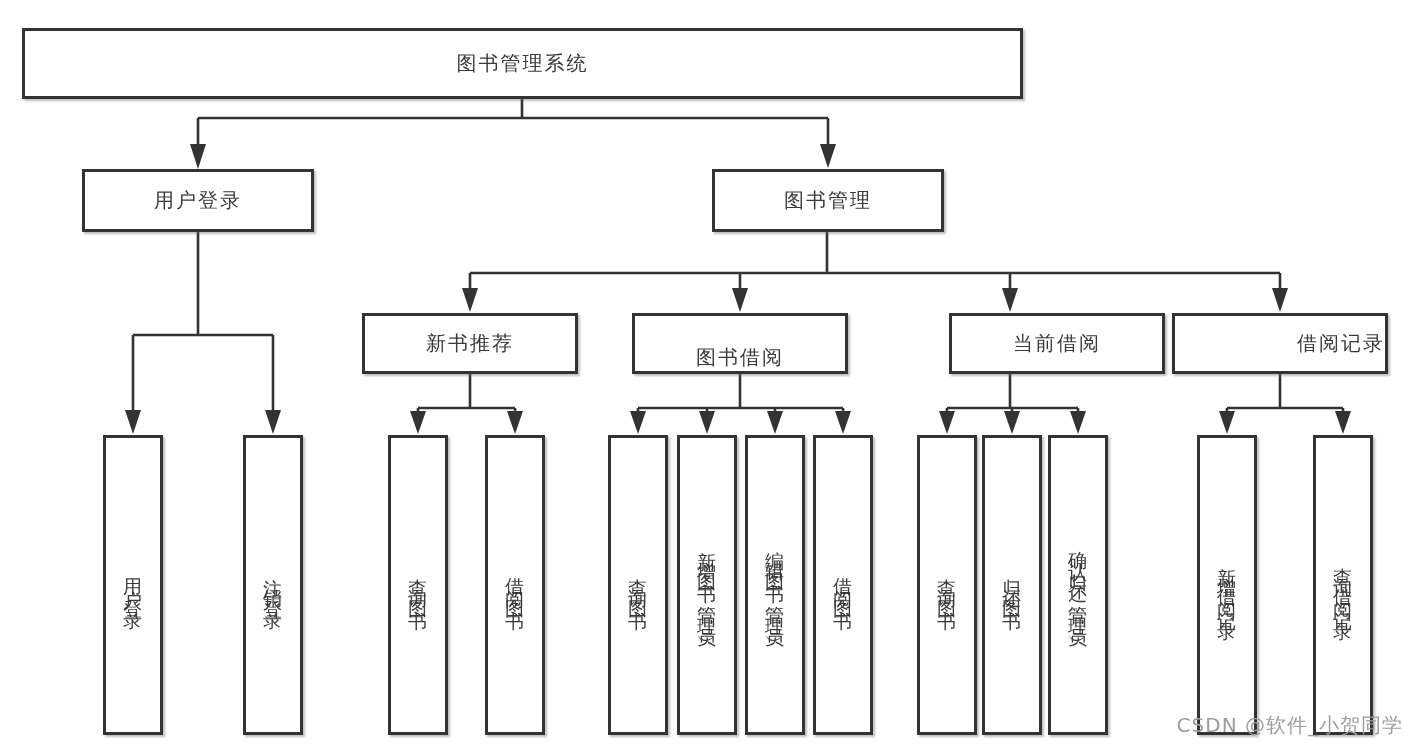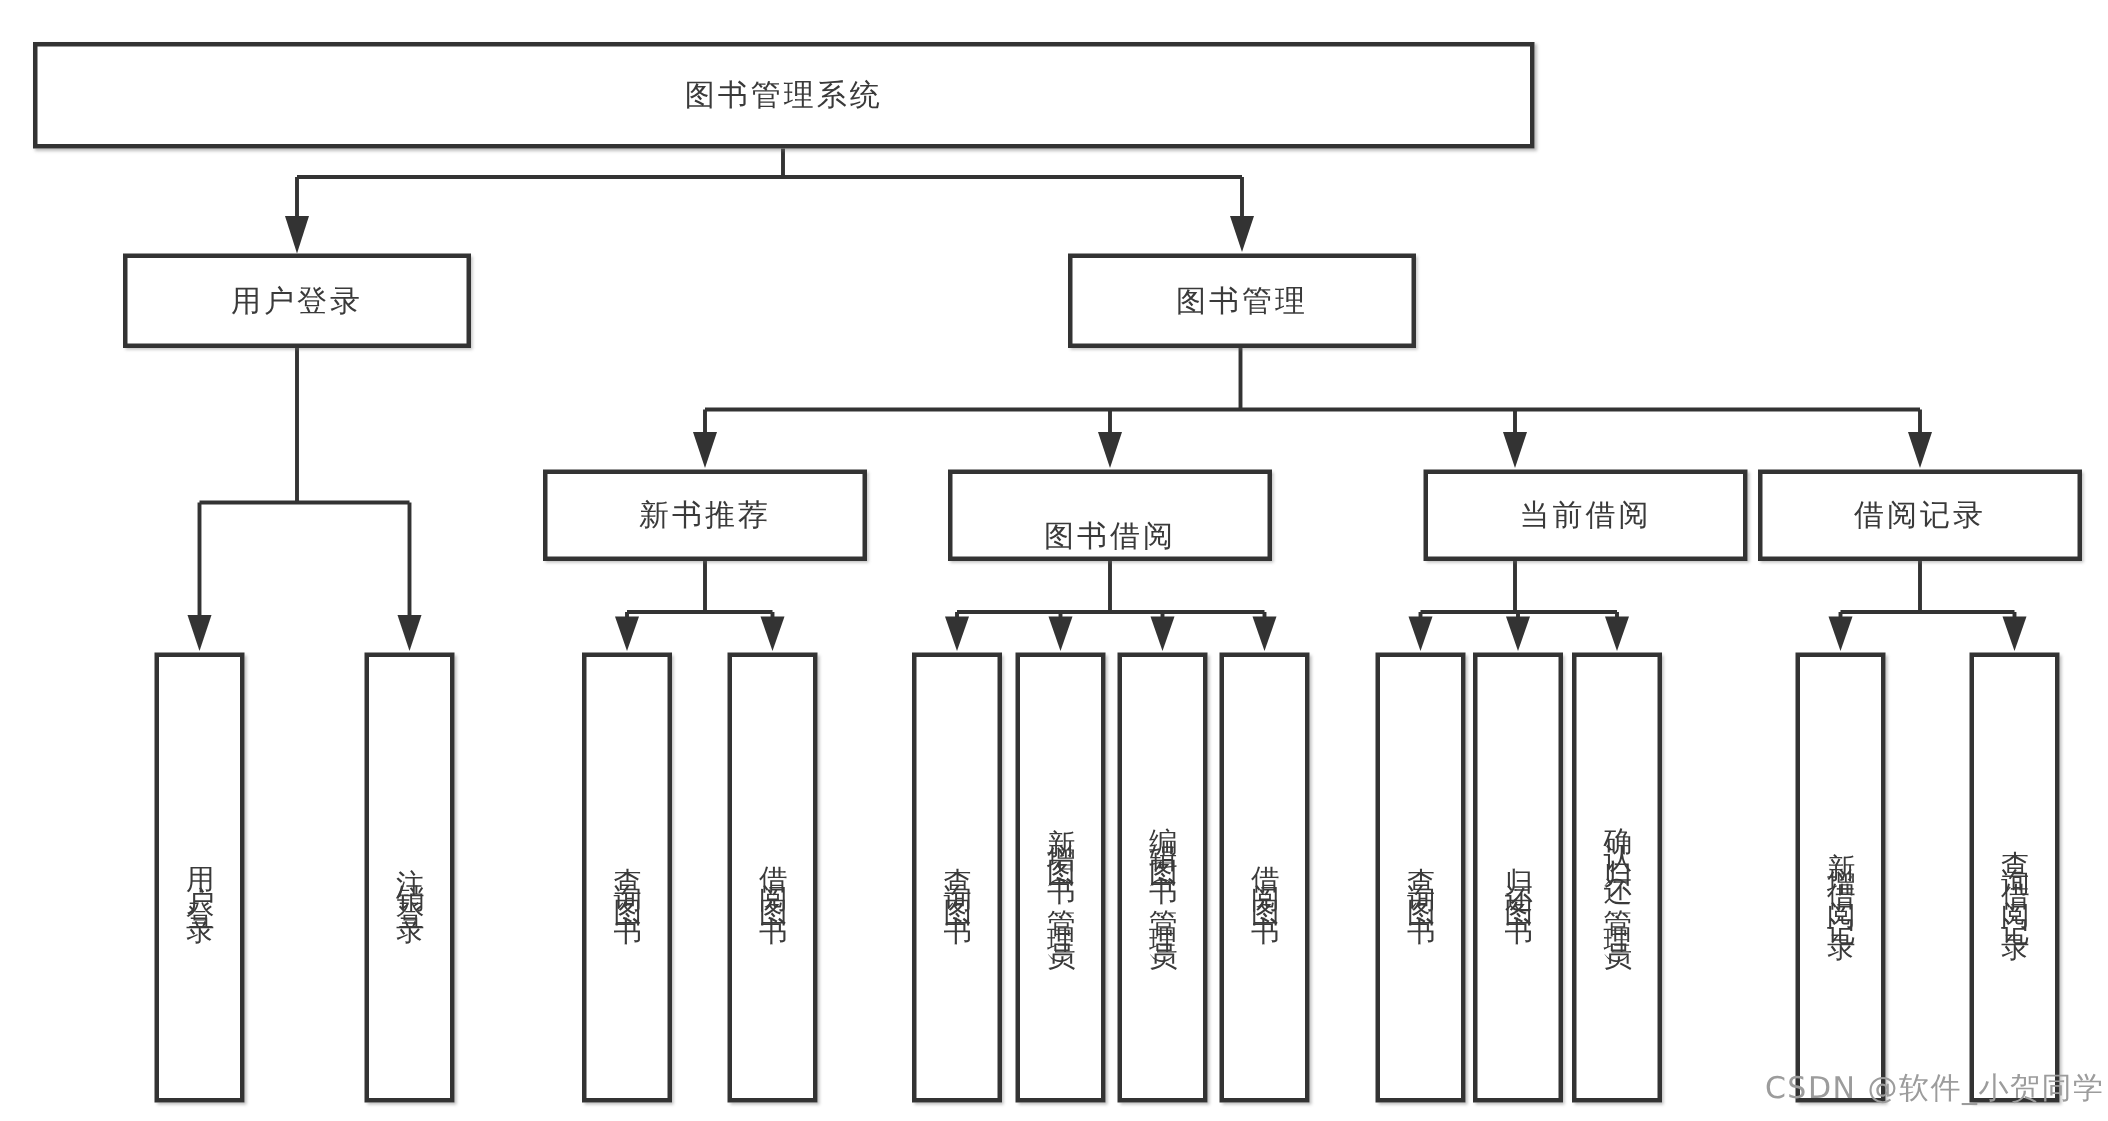--- a/index.html
+++ b/index.html
@@ -123,21 +123,21 @@
 
   <div class="box l2" style="left:712px;">
     <span class="hlabel">图书管理</span>
   </div>
   <div class="box l3" style="left:632px;align-items:flex-end;">
     <span class="hlabel">图书借阅</span>
   </div>
   <div class="box l3" style="left:902px;margin-left:47px;">
     <span class="hlabel">当前借阅</span>
   </div>
-  <div class="box l3" style="left:1172px;">
+  <div class="box l3" style="left:1172px;justify-content:flex-end;">
     <span class="hlabel">借阅记录</span>
   </div>
 
   <div class="box leaf" style="left:103px;">
     <span class="vtext">用户登录</span>
   </div>
   <div class="box leaf" style="left:243px;">
     <span class="vtext">注销登录</span>
   </div>
 

